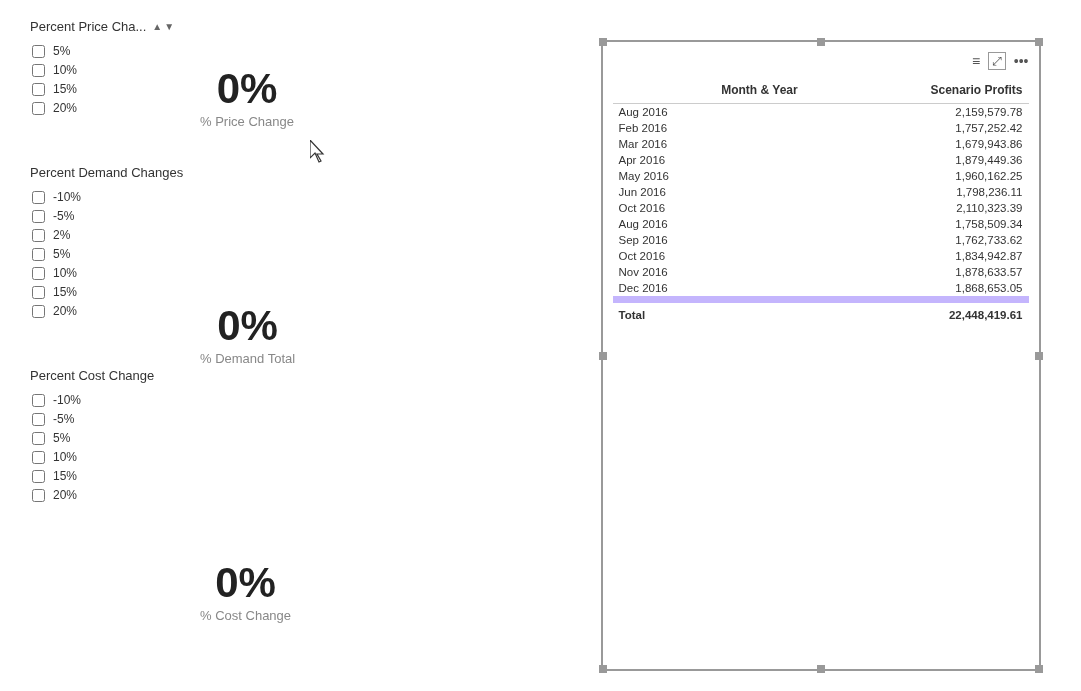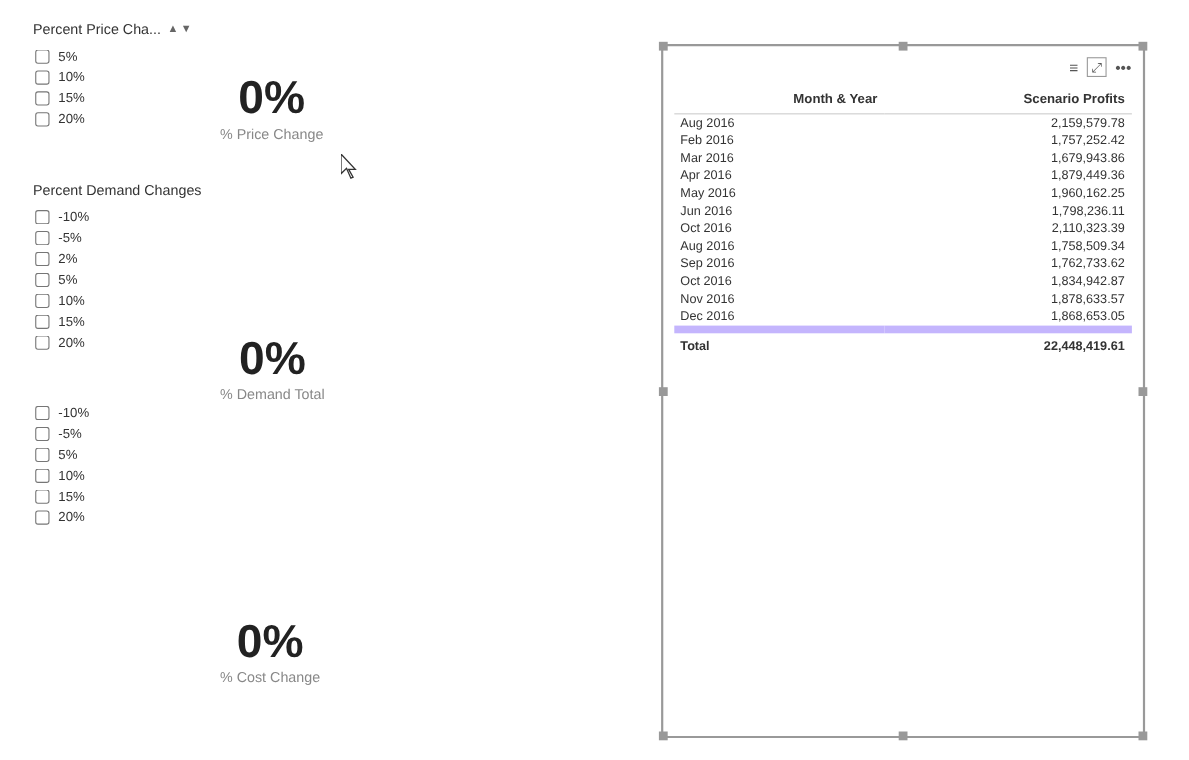--- a/index.html
+++ b/index.html
@@ -278,20 +278,23 @@
           <span class="checkbox-label">15%</span>
         </label>
         <label class="checkbox-item">
           <input type="checkbox" style="">
           <span class="checkbox-label">20%</span>
         </label>
       </div>
     </div>
 
     <div class="filter-section">
+      <div class="section-header">
+        <span class="section-title">Percent Cost Change</span>
+      </div>
       <div class="checkbox-list">
         <label class="checkbox-item">
           <input type="checkbox" style="">
           <span class="checkbox-label">-10%</span>
         </label>
         <label class="checkbox-item">
           <input type="checkbox" style="">
           <span class="checkbox-label">-5%</span>
         </label>
         <label class="checkbox-item">

